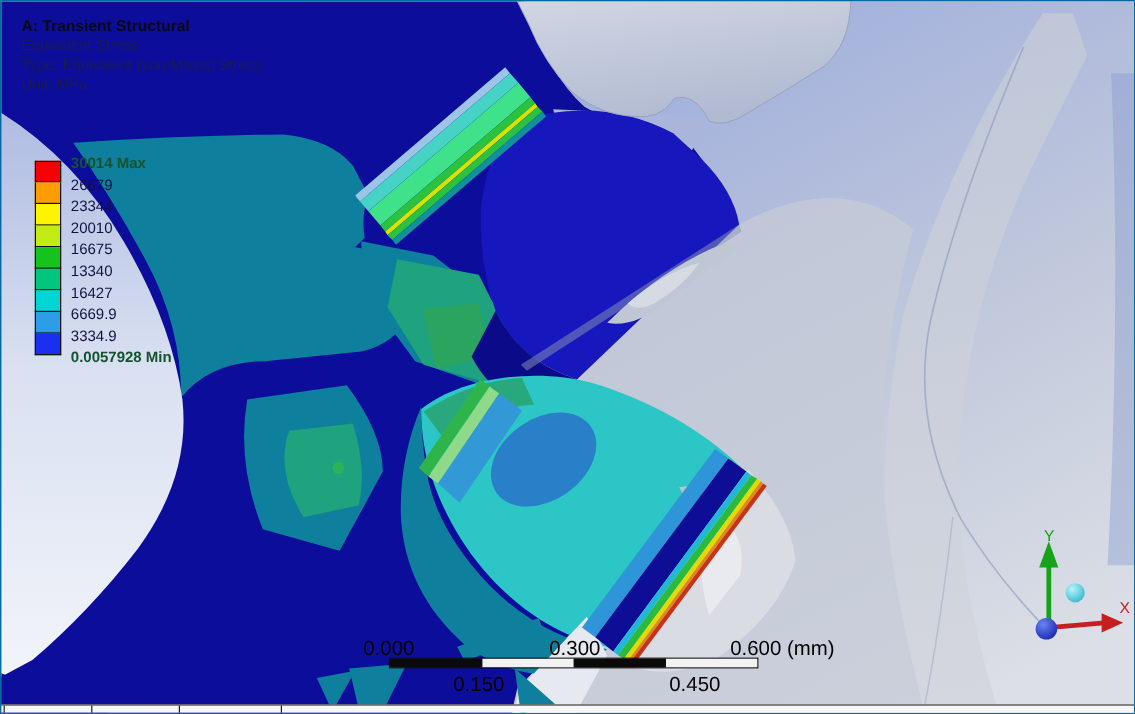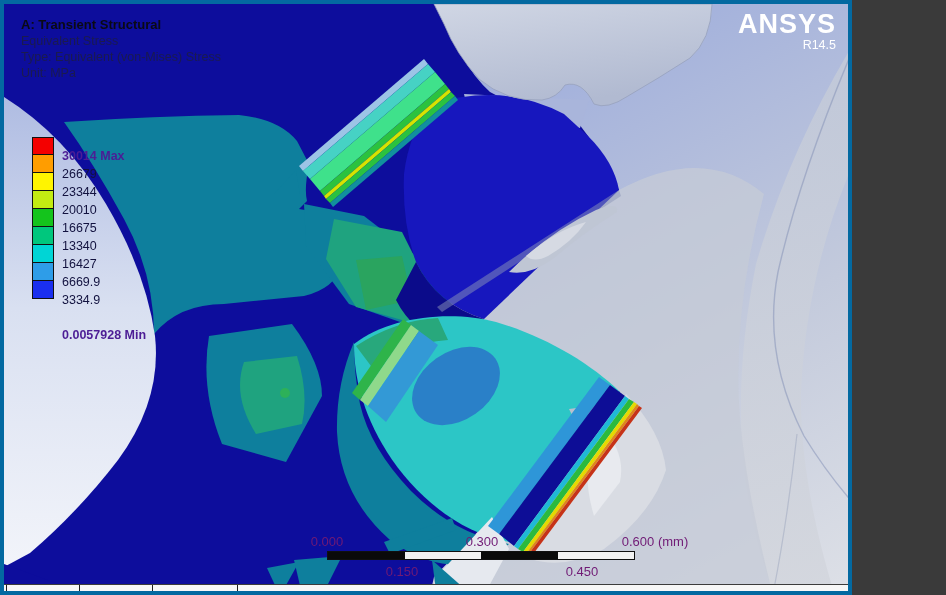--- a/index.html
+++ b/index.html
@@ -1,35 +1,35 @@
 <!DOCTYPE html>
 <html><head>
 <meta charset="utf-8">
 <style>
   html,body{margin:0;padding:0;background:#3a3a3a;font-family:"Liberation Sans",sans-serif;}
-  .viewport{position:relative;width:852px;height:595px;overflow:hidden;border:4px solid #0369a1;box-sizing:border-box;background:#9fb0da;}
+  .viewport{position:relative;width:946px;height:595px;overflow:hidden;border:1px solid #0369a1;box-sizing:border-box;background:#9fb0da;}
   svg.scene{position:absolute;left:0;top:0;}
   
   .hdr{position:absolute;left:17px;top:13px;color:#1b1b4e;font-size:12.5px;line-height:16px;}
   .hdr .l0{font-weight:bold;color:#0a0a14;font-size:13px;}
   
   .legend-chips{position:absolute;left:28px;top:133px;width:22px;}
   .legend-chips .chip{width:22px;height:18px;box-sizing:border-box;border:1px solid #111;border-top:none;}
   .legend-chips .chip:first-child{border-top:1px solid #111;}
   .legend-labels{position:absolute;left:58px;top:126px;color:#12123f;font-size:12.5px;}
   .legend-labels .ll{height:18px;line-height:18px;font-weight:400;white-space:nowrap;}
-  .legend-labels .ll.bold{font-weight:bold;color:#4c1d95;margin-top:17px;}
+  .legend-labels .ll.bold{font-weight:bold;color:#14532d;}
   
   .logo{position:absolute;right:12px;top:6px;text-align:right;color:#fff;}
   .logo .brand{font-size:27px;font-weight:bold;letter-spacing:1px;line-height:28px;}
   .logo .ver{font-size:12.5px;line-height:14px;}
   
   .sbar{position:absolute;left:323px;top:547px;width:308px;height:9px;border:1px solid #101010;box-sizing:border-box;display:flex;}
   .sbar .seg{flex:1 0 25%;}
-  .slab{position:absolute;transform:translateX(-50%);color:#701a75;font-size:13px;white-space:nowrap;}
+  .slab{position:absolute;transform:translateX(-50%);color:#000000;font-size:17px;white-space:nowrap;}
   
   .bstrip{position:absolute;left:0;bottom:0;width:946px;height:7px;background:#f7f7f7;border-top:1px solid #3c3c3c;box-sizing:border-box;}
   .bstrip .dv{position:absolute;top:0;width:1px;height:7px;background:#1d1d1d;}
   .triad{position:absolute;left:835px;top:438px;}
 </style>
 </head>
 <body>
 
 <div class="viewport">
 
@@ -161,24 +161,20 @@
       <div class="ll">23344</div>
       <div class="ll">20010</div>
       <div class="ll">16675</div>
       <div class="ll">13340</div>
       <div class="ll">16427</div>
       <div class="ll">6669.9</div>
       <div class="ll">3334.9</div>
       <div class="ll bold">0.0057928 Min</div>
     </div>
 
-  <div class="logo">
-    <div class="brand">ANSYS</div>
-    <div class="ver">R14.5</div>
-  </div>
 
   <div class="sbar">
     <div class="seg" style="background:#0a0a0a"></div>
     <div class="seg" style="background:#f2f2f2"></div>
     <div class="seg" style="background:#0a0a0a"></div>
     <div class="seg" style="background:#f2f2f2"></div>
   </div>
   <span class="slab" style="left:323px;top:530px">0.000</span>
   <span class="slab" style="left:478px;top:530px">0.300</span>
   <span class="slab" style="left:651px;top:530px">0.600 (mm)</span>

